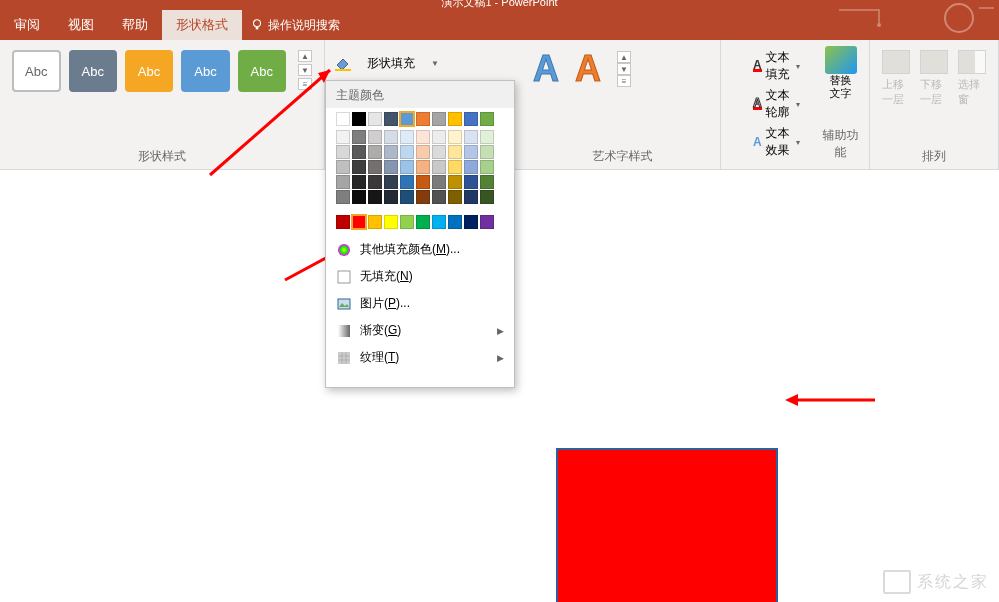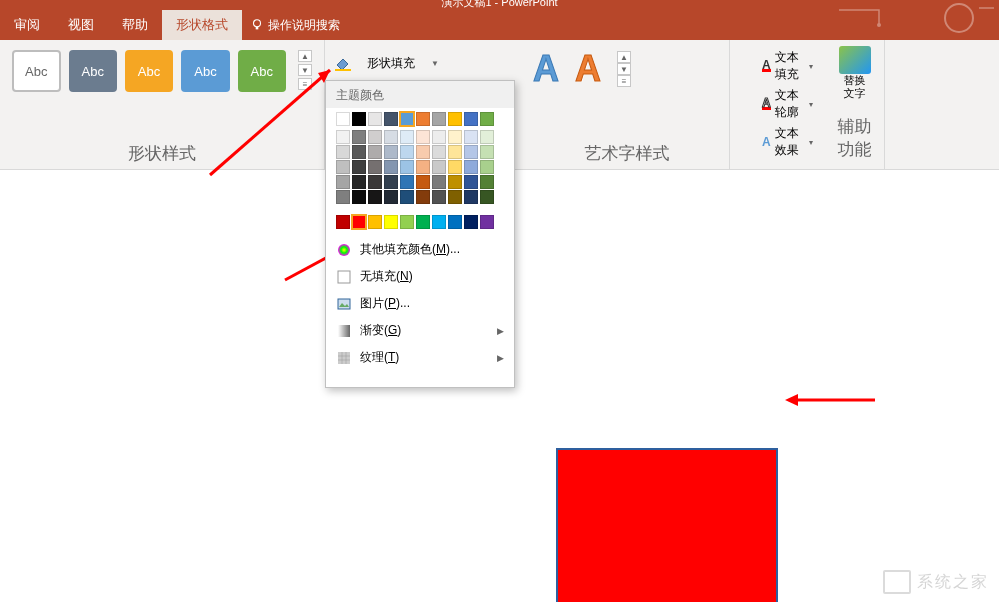--- a/index.html
+++ b/index.html
@@ -9,21 +9,21 @@
     .title-text { position: absolute; top: -5px; left: 50%; transform: translateX(-50%); color: #fff; font-size: 11px; }
     
     .tab-bar { background: #b7472a; height: 30px; display: flex; align-items: center; padding-left: 0; }
     .tab { color: #fff; padding: 6px 14px; font-size: 13px; cursor: pointer; }
     .tab.active { background: #ebe1da; color: #b7472a; }
     .search-hint { color: #fff; font-size: 12px; margin-left: 8px; display: flex; align-items: center; gap: 4px; }
     .bulb-icon { width: 14px; height: 14px; }
     
     .ribbon { background: #f3f2f1; border-bottom: 1px solid #d9d9d9; height: 130px; display: flex; position: relative; }
     .ribbon-group { border-right: 1px solid #d9d9d9; padding: 4px 8px 2px; display: flex; flex-direction: column; justify-content: space-between; }
-    .group-label { font-size: 17px; color: #666; text-align: center; padding: 2px 0; }
+    .group-label { font-size: 12px; color: #666; text-align: center; padding: 2px 0; }
     
     .styles-row { display: flex; gap: 8px; padding: 6px 4px; }
     .shape-style { width: 50px; height: 42px; border-radius: 4px; display: flex; align-items: center; justify-content: center; color: #fff; font-size: 13px; cursor: pointer; }
     .s1 { background: #fff; border: 2px solid #bdbdbd; color: #666; }
     .s2 { background: #6b7c8f; }
     .s3 { background: #f5a623; }
     .s4 { background: #5b9bd5; }
     .s5 { background: #70ad47; }
     .styles-row .more-btn-col { display: flex; flex-direction: column; gap: 2px; margin-left: 4px; }
     .more-arrow { width: 14px; height: 12px; border: 1px solid #c7c7c7; background: #fff; cursor: pointer; font-size: 8px; display: flex; align-items: center; justify-content: center; color: #666; }
@@ -163,20 +163,37 @@
   </div>
 
   <div class="ribbon-group accessibility-group" style="width:60px">
     <div>
       <div class="access-icon"></div>
       <div class="access-label"><span>替换</span><br><span>文字</span></div>
     </div>
     <div class="group-label">辅助功能</div>
   </div>
 
+  <div class="ribbon-group" style="flex:1">
+    <div class="arrange-group">
+      <div class="arrange-btn">
+        <div class="arrange-icon"></div>
+        <div class="arrange-label">上移一层</div>
+      </div>
+      <div class="arrange-btn">
+        <div class="arrange-icon"></div>
+        <div class="arrange-label">下移一层</div>
+      </div>
+      <div class="arrange-btn">
+        <div class="arrange-icon" style="background:linear-gradient(90deg,#d4d0c8 60%,#fff 60%)"></div>
+        <div class="arrange-label">选择窗</div>
+      </div>
+    </div>
+    <div class="group-label">排列</div>
+  </div>
 </div>
 
 <div class="canvas">
   <div class="red-shape"></div>
 </div>
 
 <div class="dropdown-menu">
   <div class="menu-header">主题颜色</div>
   <div class="color-grid">
     <div class="color-row" id="theme-row1">

